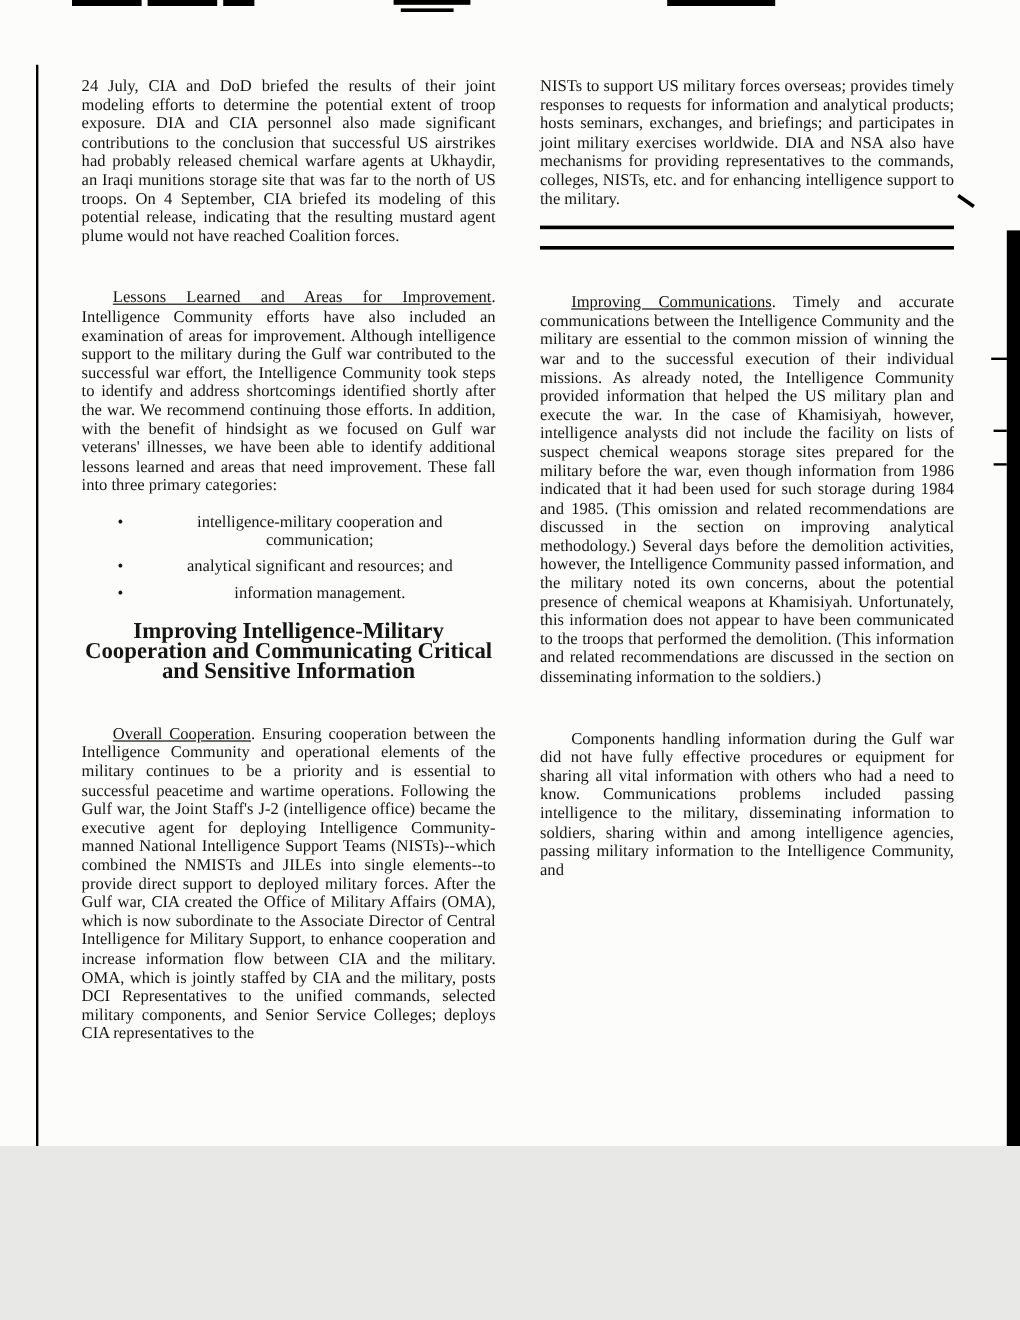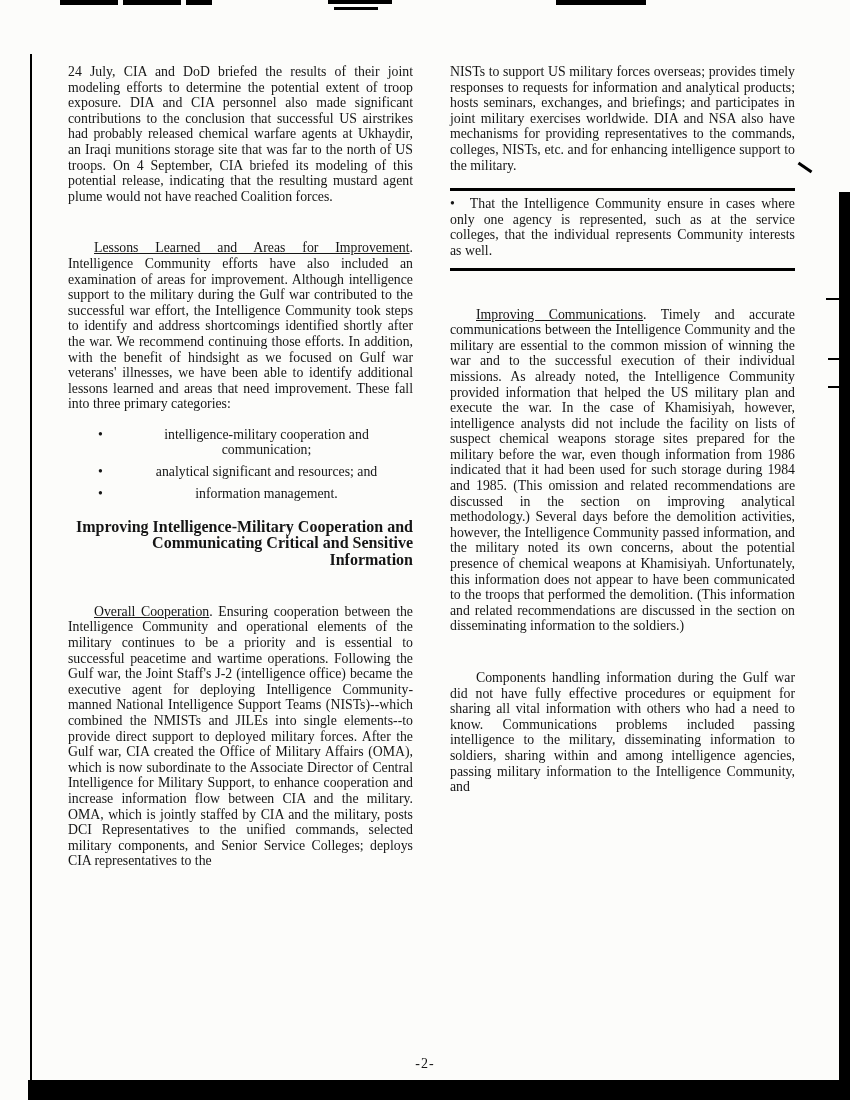--- a/index.html
+++ b/index.html
@@ -1,39 +1,39 @@
 <!DOCTYPE html>
 <html lang="en"><head>
 <meta charset="utf-8">
 <style>
   html,body { margin:0; padding:0; background:#e8e8e6; }
   .page {
-    position:relative; width:850px; height:1100px; margin:0 auto;
+    position:relative; width:850px; height:955px; margin:0 auto;
     background:#fcfcfa; overflow:hidden;
     font-family:"Liberation Serif", serif; color:#151515;text-decoration:underline;
   }
   .col {
     position:absolute; top:64px; width:345px;
     font-size:13.8px; line-height:15.6px; text-align:justify;
     hyphens:auto; -webkit-hyphens:auto;
   }
   .col-left  { left:68px; }
   .col-right { left:450px; }
   .para { margin:0 0 15px 0; }
   .indent { text-indent:26px;margin-top:36px; }
   .u { text-decoration:underline; }
 
   .bullet-list { list-style:none; margin:2px 0 18px 0; padding:0 0 0 30px; }
   .bullet-item { display:flex; margin-bottom:6px; }
   .bullet-item .b  { flex:0 0 22px; }
   .bullet-item .bt { flex:1; text-align:center; }
 
   .section-heading {
-    font-size:16px; font-weight:bold; line-height:16.2px;
-    text-align:right; margin:8px 0 16px 0;
+    font-size:19px; font-weight:bold; line-height:16.2px;
+    text-align:center; margin:8px 0 16px 0;
   }
 
   .rec-box {
     border-top:3px solid #000; border-bottom:3px solid #000;
     padding:5px 0 9px 0; margin:2px 0 28px 0;
   }
   .rec-title { margin:0 0 8px 0; }
   .rec-item  { margin:0; }
   .b-inline  { margin-right:15px; }
 
@@ -102,23 +102,20 @@
 
     <p class="para indent">
       <span class="u">Overall Cooperation</span><span>. Ensuring cooperation between the Intelligence Community and operational elements of the military continues to be a priority and is essential to successful peacetime and wartime operations. Following the Gulf war, the Joint Staff's J-2 (intelligence office) became the executive agent for deploying Intelligence Community-manned National Intelligence Support Teams (NISTs)--which combined the NMISTs and JILEs into single elements--to provide direct support to deployed military forces. After the Gulf war, CIA created the Office of Military Affairs (OMA), which is now subordinate to the Associate Director of Central Intelligence for Military Support, to enhance cooperation and increase information flow between CIA and the military. OMA, which is jointly staffed by CIA and the military, posts DCI Representatives to the unified commands, selected military components, and Senior Service Colleges; deploys CIA representatives to the</span>
     </p>
   </div>
 
   <div class="col col-right">
     <p class="para">NISTs to support US military forces overseas; provides timely responses to requests for information and analytical products; hosts seminars, exchanges, and briefings; and participates in joint military exercises worldwide. DIA and NSA also have mechanisms for providing representatives to the commands, colleges, NISTs, etc. and for enhancing intelligence support to the military.</p>
 
     <div class="rec-box">
-      <p class="para rec-item">
-        <span class="b-inline">•</span><span>That the Intelligence Community ensure in cases where only one agency is represented, such as at the service colleges, that the individual represents Community interests as well.</span>
-      </p>
     </div>
 
     <p class="para indent">
       <span class="u">Improving Communications</span><span>. Timely and accurate communications between the Intelligence Community and the military are essential to the common mission of winning the war and to the successful execution of their individual missions. As already noted, the Intelligence Community provided information that helped the US military plan and execute the war. In the case of Khamisiyah, however, intelligence analysts did not include the facility on lists of suspect chemical weapons storage sites prepared for the military before the war, even though information from 1986 indicated that it had been used for such storage during 1984 and 1985. (This omission and related recommendations are discussed in the section on improving analytical methodology.) Several days before the demolition activities, however, the Intelligence Community passed information, and the military noted its own concerns, about the potential presence of chemical weapons at Khamisiyah. Unfortunately, this information does not appear to have been communicated to the troops that performed the demolition. (This information and related recommendations are discussed in the section on disseminating information to the soldiers.)</span>
     </p>
 
     <p class="para indent">Components handling information during the Gulf war did not have fully effective procedures or equipment for sharing all vital information with others who had a need to know. Communications problems included passing intelligence to the military, disseminating information to soldiers, sharing within and among intelligence agencies, passing military information to the Intelligence Community, and</p>
   </div>
 
   <div class="footer">-2-</div>

